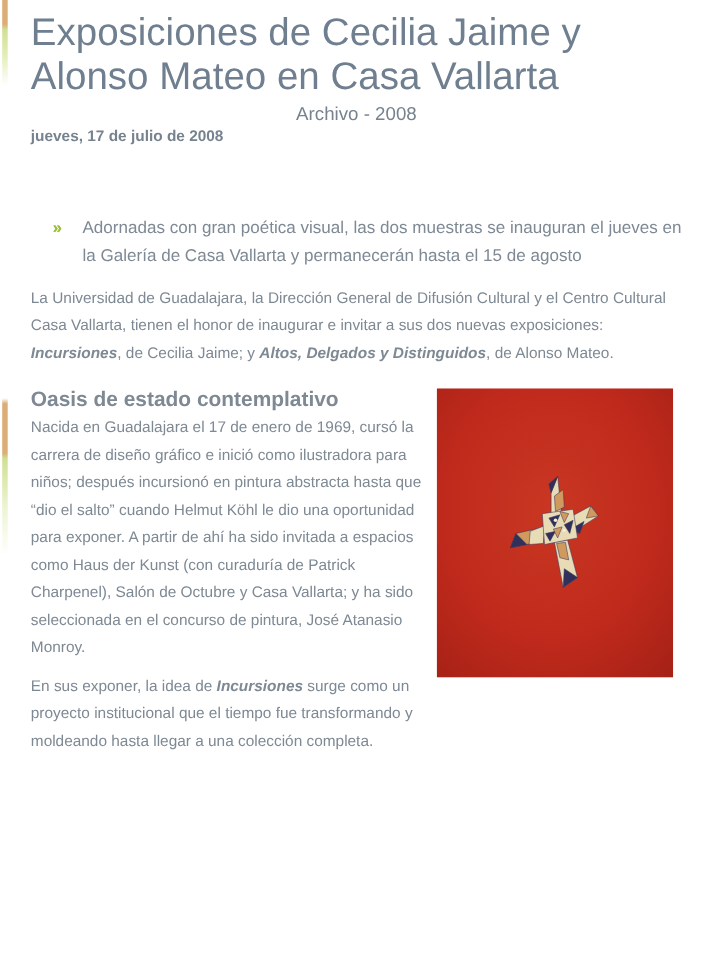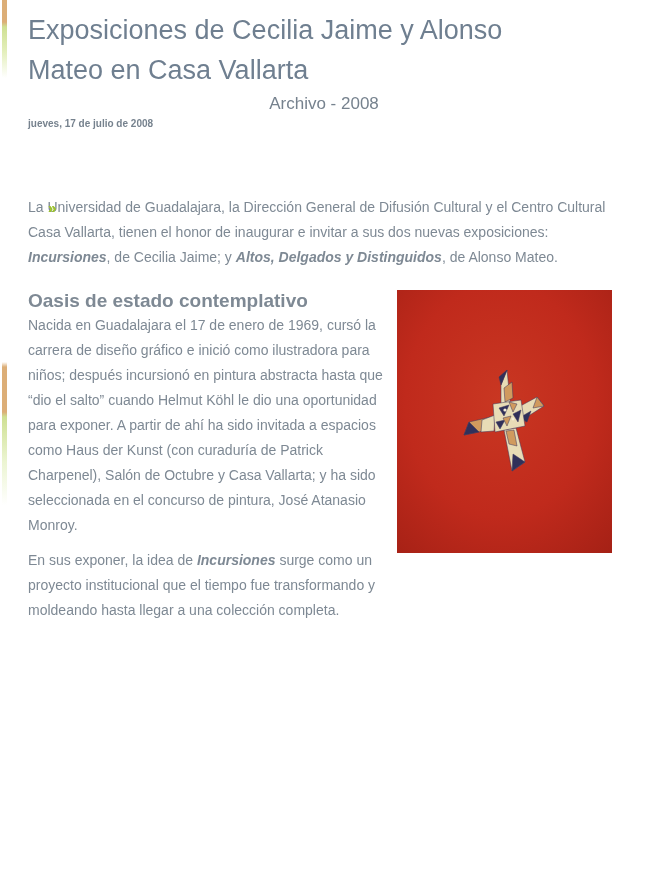--- a/index.html
+++ b/index.html
@@ -12,24 +12,24 @@
       var(--strip-tan,#dcae77) 0px, var(--strip-tan,#dcae77) 22px,
       var(--strip-green,#cfe093) 27px, #e4efbc 52px,
       #ffffff 78px, #ffffff 362px,
       var(--strip-tan,#dcae77) 367px, var(--strip-tan,#dcae77) 412px,
       var(--strip-green,#cfe093) 417px, #ecf5d2 462px,
       #ffffff 505px, #ffffff 100%);}
 
   .content{position:absolute;left:28px;top:0;width:592px;}
 
   .page-title{margin:10px 0 4px;max-width:545px;
-    font-size:27px;line-height:40px;font-weight:400;
+    font-size:35px;line-height:40px;font-weight:400;
     color:var(--title-color,#6f7f90);}
   .archive-line{font-size:17px;line-height:20px;color:var(--meta-color,#76828e);text-align:center;}
-  .post-date{font-size:10px;line-height:19px;font-weight:700;color:var(--meta-color,#76828e);}
+  .post-date{font-size:14px;line-height:19px;font-weight:700;color:var(--meta-color,#76828e);}
 
   ul.highlights{list-style:none;margin:62px 0 13px;padding:0;}
   ul.highlights li{position:relative;padding-left:47px;margin:0 0 3px;
     font-size:15.5px;line-height:25px;color:var(--body-color,#7e8994);}
   .bullet-marker{position:absolute;left:20px;top:0;
     color:var(--accent-green,#9cc230);font-weight:700;font-size:15px;line-height:25px;}
 
   p{margin:0 0 25px;font-size:14px;line-height:25px;color:var(--body-color,#7e8994);}
   p.intro{margin-bottom:18px;}
   p.mid{margin-bottom:10px;}
@@ -52,20 +52,21 @@
     <h1 class="page-title">Exposiciones de Cecilia Jaime y Alonso Mateo en Casa Vallarta</h1>
     <div class="archive-line">Archivo - 2008</div>
     <div class="post-date">jueves, 17 de julio de 2008</div>
 
     <ul class="highlights">
       <li>
         <span class="bullet-marker">»</span>
       </li>
       <li>
         <span class="bullet-marker">»</span>
+        <span><span>Adornadas con gran poética visual, las dos muestras se inauguran el jueves en la Galería de Casa Vallarta y permanecerán hasta el 15 de agosto</span></span>
       </li>
     </ul>
 
     <p class="intro"><span>La Universidad de Guadalajara, la Dirección General de Difusión Cultural y el Centro Cultural Casa Vallarta, tienen el honor de inaugurar e invitar a sus dos nuevas exposiciones: </span><span class="strong-title">Incursiones</span><span>, de Cecilia Jaime; y </span><span class="strong-title">Altos, Delgados y Distinguidos</span><span>, de Alonso Mateo.</span></p>
 
     <div class="section">
 
       <span class="artwork">
         <svg viewBox="0 0 215 263" xmlns="http://www.w3.org/2000/svg">
           <defs>

